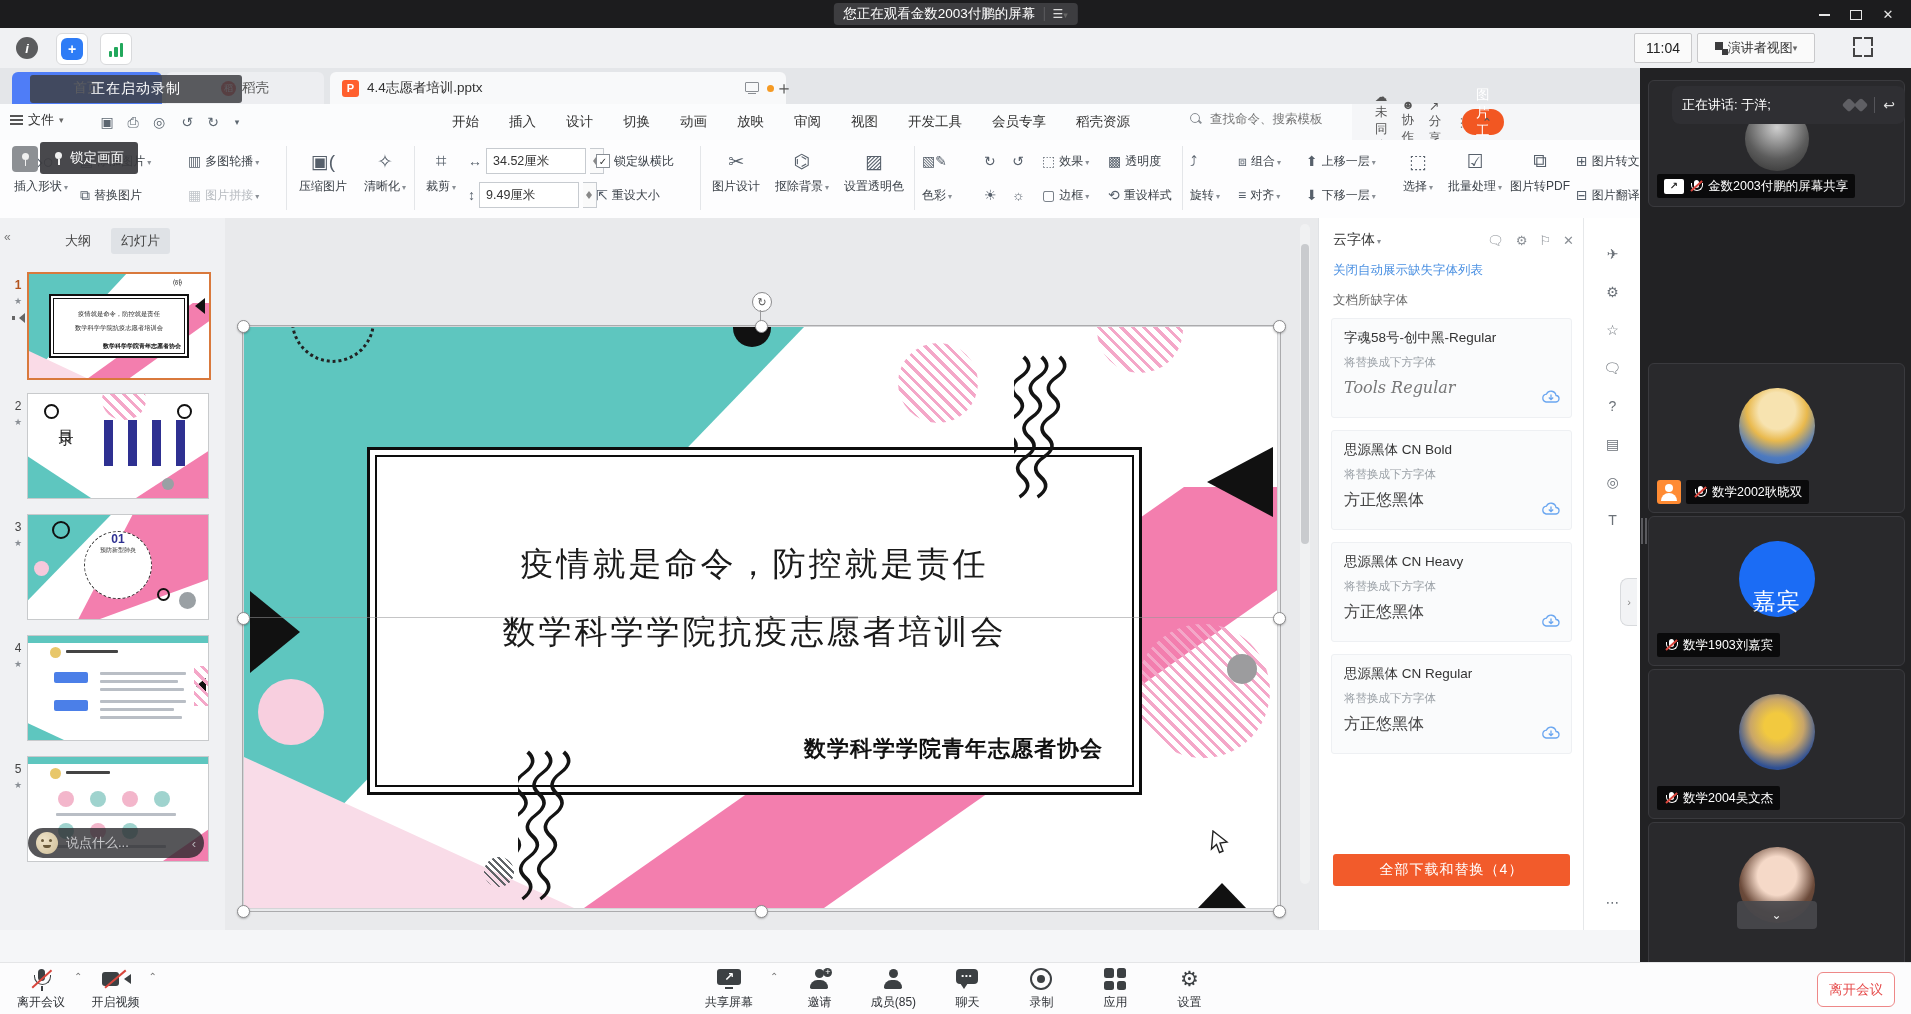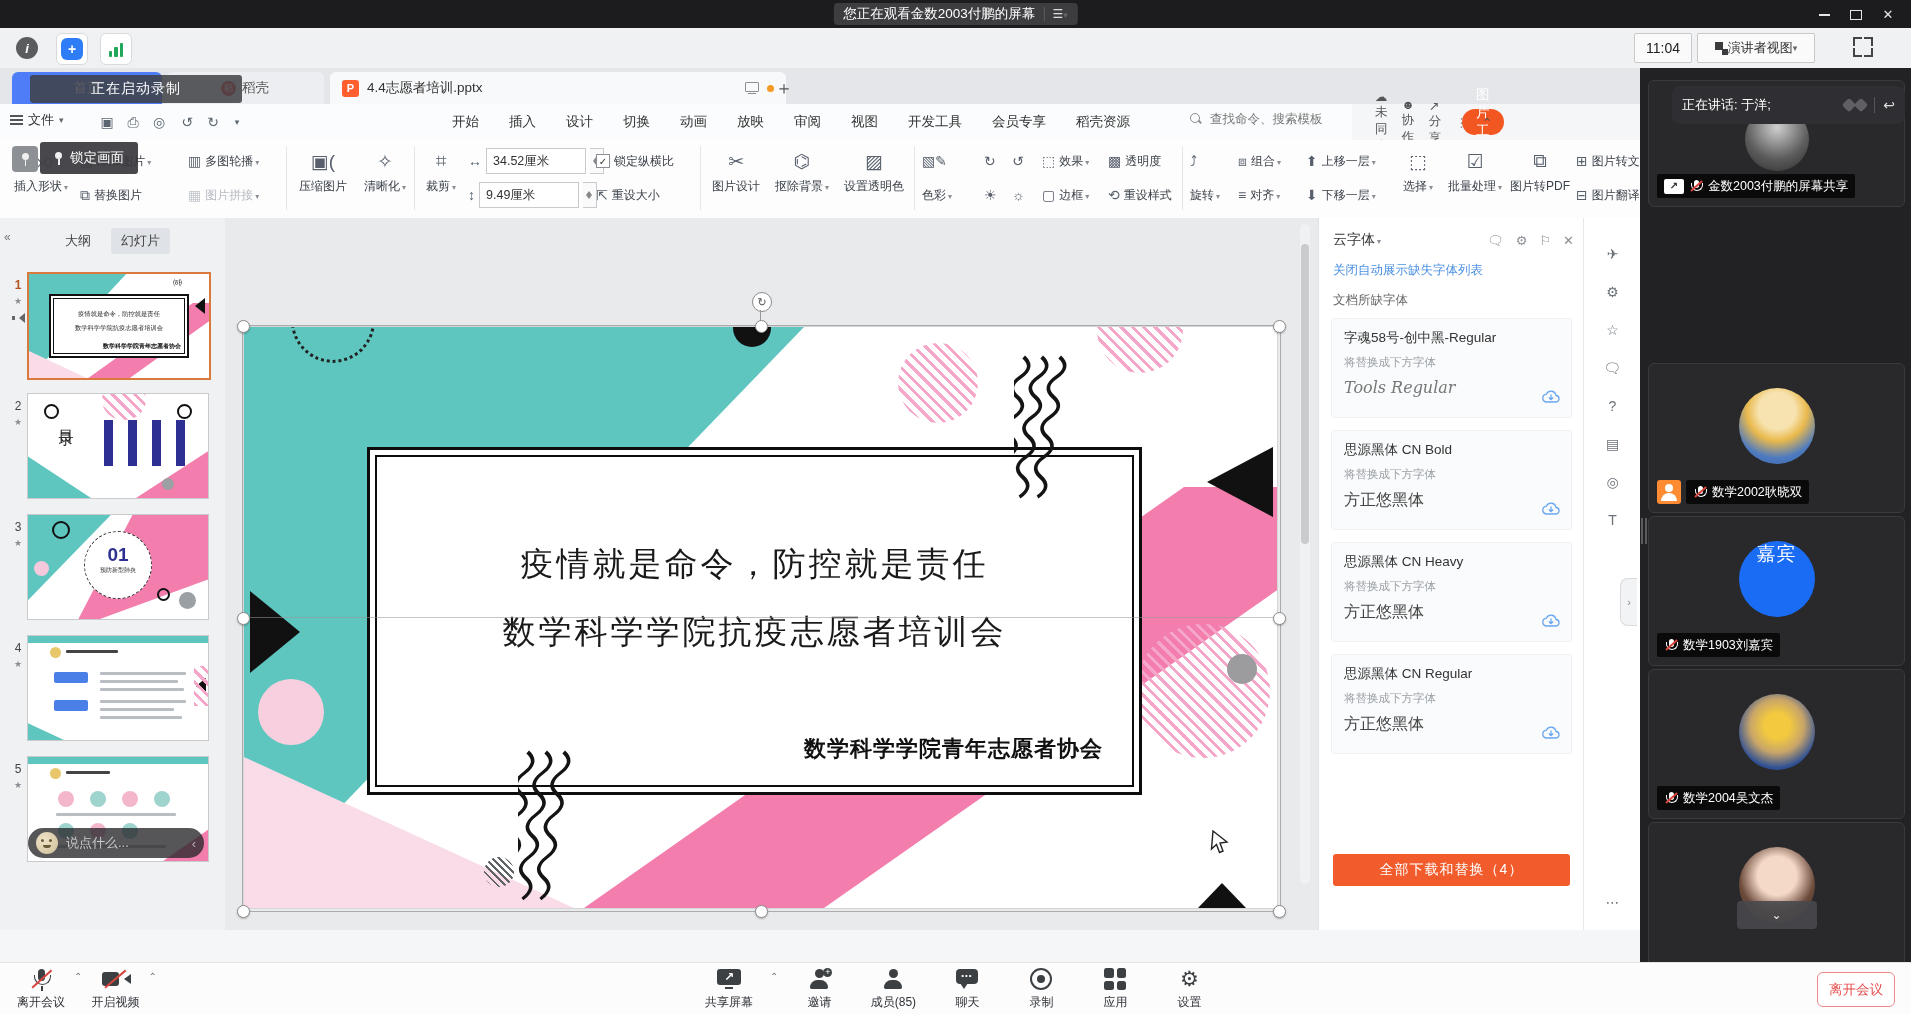--- a/index.html
+++ b/index.html
@@ -201,21 +201,21 @@
   .sp-tx{color:#fff;font-size:13px;flex:1;white-space:nowrap;}
   .sp-logo{display:flex;gap:2px;opacity:.45;}
   .sp-logo i{display:block;width:10px;height:10px;background:#9a9aa0;transform:rotate(45deg);border-radius:2px;}
   .sp-sep{width:1px;height:16px;background:#55555a;}
   .sp-re{color:#ddd;font-size:14px;}
   .tile{left:8px;width:255px;background:#29292c;border:1px solid #3a3a3e;border-radius:6px;}
   .t-av{left:50%;transform:translateX(-50%);border-radius:50%;}
   .av1{background:radial-gradient(circle at 50% 32%,#cfcfcf,#5c5c5c 58%,#2c2c2c);}
   .av2{background:radial-gradient(circle at 42% 38%,#dcebf8,#86b5e8 55%,#5a87c6);}
   .av3{background:radial-gradient(circle at 50% 30%,#f7e3b0 28%,#e9b94d 46%,#4d7ac0 72%,#3a66a8);}
-  .av4{background:#1b6cf5;display:flex;align-items:flex-start;justify-content:center;color:#fff;font-size:19px;letter-spacing:1px;}
+  .av4{background:#1b6cf5;display:flex;align-items:flex-end;justify-content:center;color:#fff;font-size:23px;letter-spacing:1px;}
   .av5{background:radial-gradient(circle at 50% 42%,#f2c93f 22%,#c8a569 46%,#2f5094 72%,#223a6e);}
   .av6{background:radial-gradient(circle at 50% 38%,#f5d9c8 32%,#6b4a3a 62%,#433026);}
   .chiprow{left:8px;bottom:8px;display:flex;align-items:center;gap:5px;}
   .chip{height:24px;background:rgba(0,0,0,.75);border-radius:2px;display:flex;align-items:center;gap:5px;padding:0 7px;color:#fff;font-size:12.5px;white-space:nowrap;}
   .micoff{position:relative;width:14px;height:14px;flex:none;}
   .micoff::before{content:'';position:absolute;left:5px;top:1px;width:5px;height:8px;border-radius:3px;background:#fff;}
   .micoff i{position:absolute;left:2px;top:4px;width:10px;height:7px;border:1.2px solid #fff;border-top:none;border-radius:0 0 6px 6px;}
   .micoff::after{content:'';position:absolute;left:0;top:6px;width:15px;height:1.8px;background:#d8453c;transform:rotate(-42deg);}
   .sharechip{width:20px;height:15px;background:#fff;border-radius:2px;position:relative;flex:none;}
   .sharechip::before{content:'↗';position:absolute;left:0;top:0;width:20px;height:13px;display:flex;align-items:center;justify-content:center;color:#222;font-size:10px;font-weight:bold;}
@@ -574,21 +574,21 @@
       </div>
 
       <div class="ab tnum" style="top:302px">3</div>
       <div class="ab tstar" style="top:320px">★</div>
       <div class="ab thumb" style="top:296px">
         <div class="m" style="inset:0;background:#5ec6bf;clip-path:polygon(0 0,46% 0,0 82%)"></div>
         <div class="m" style="inset:0;background:#f37eae;clip-path:polygon(58% 0,100% 0,100% 62%,40% 100%,28% 100%)"></div>
         <div class="m m-ring" style="left:24px;top:6px;width:14px;height:14px"></div>
         <div class="m m-pinkc" style="left:6px;top:46px;width:15px;height:15px"></div>
         <div class="m m-dash" style="left:56px;top:16px;width:66px;height:66px">
-          <div style="margin-top:12px;font-size:19px;font-weight:bold;color:#2e3091">01</div>
+          <div style="font-size:12px;font-weight:bold;color:#2e3091">01</div>
           <div style="font-size:6px;color:#333">预防新型肺炎</div>
         </div>
         <div class="m m-ring" style="right:38px;bottom:18px;width:9px;height:9px"></div>
         <div class="m m-grayc" style="right:12px;bottom:10px;width:17px;height:17px"></div>
       </div>
 
       <div class="ab tnum" style="top:423px">4</div>
       <div class="ab tstar" style="top:441px">★</div>
       <div class="ab thumb" style="top:417px">
         <div class="m m-strip"></div>

